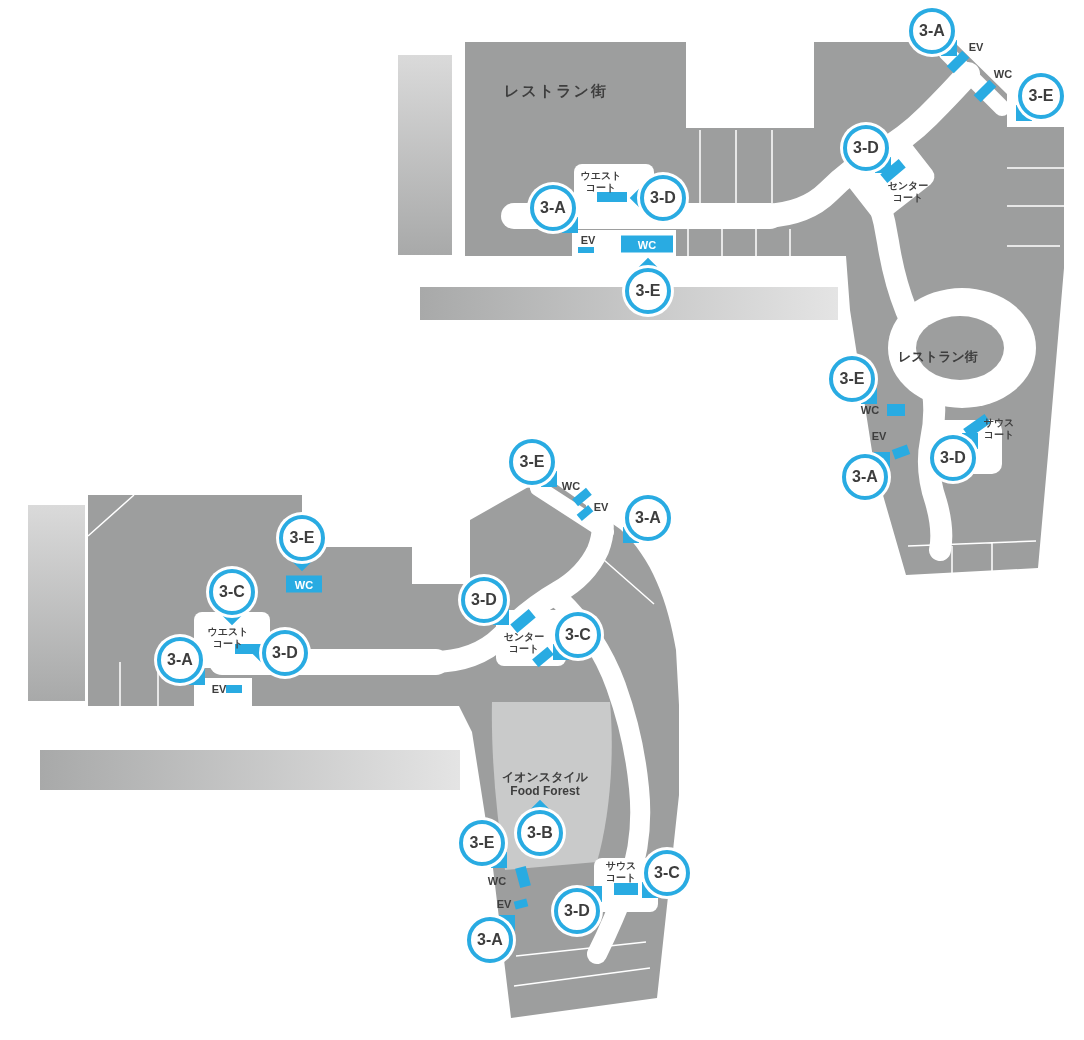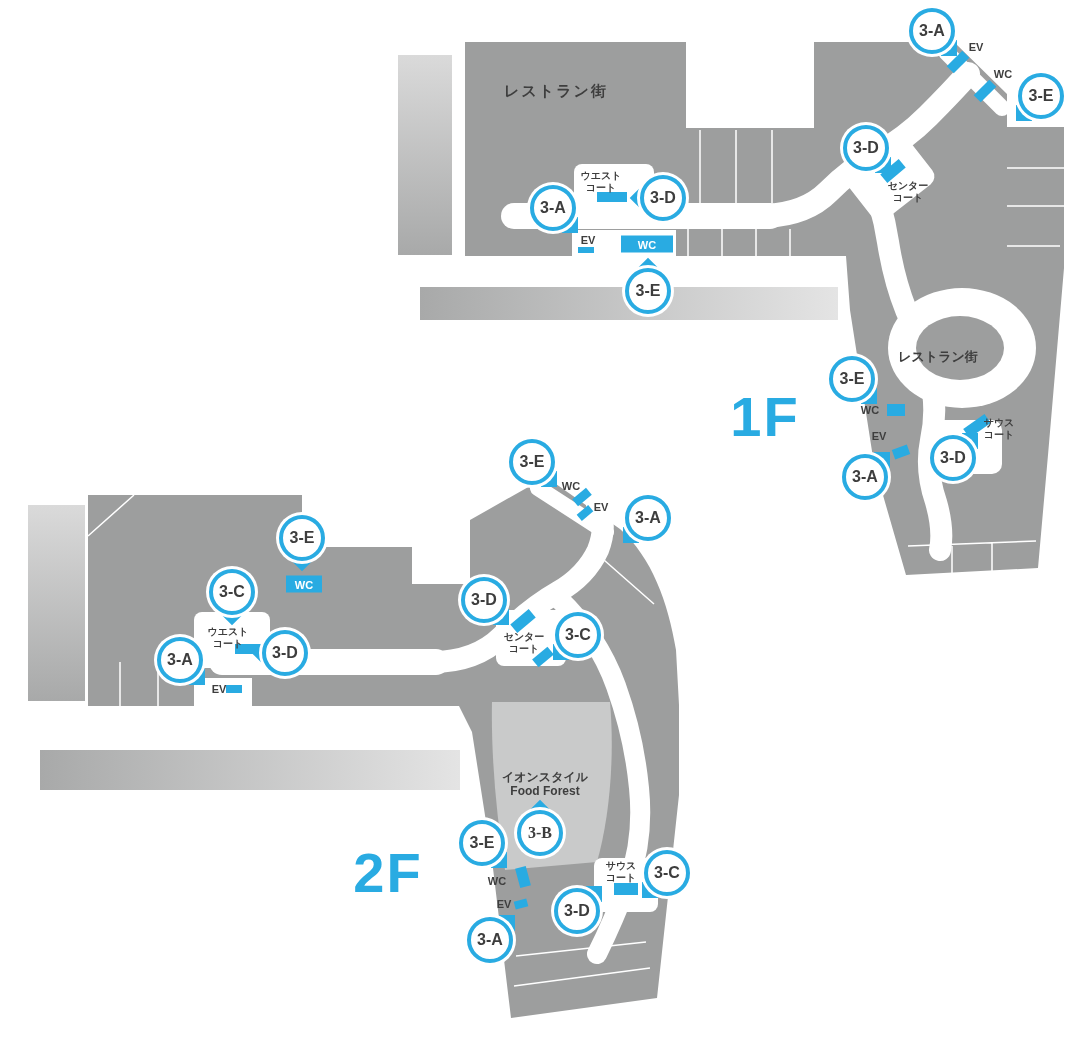--- a/index.html
+++ b/index.html
@@ -126,21 +126,20 @@
       <div class="maptext" style="left: 601px; top: 182px; font-size: 10px;">ウエスト
 コート</div>
       <div class="maptext" style="left: 908px; top: 192px; font-size: 10px;">センター
 コート</div>
       <div class="maptext" style="left: 588px; top: 241px; font-size: 11px;">EV</div>
       <div class="maptext" style="left: 938px; top: 321px; font-size: 13px; margin-top: 36px;">レストラン街</div>
       <div class="maptext" style="left: 870px; top: 411px; font-size: 11px;">WC</div>
       <div class="maptext" style="left: 879px; top: 437px; font-size: 11px;">EV</div>
       <div class="maptext" style="left: 999px; top: 429px; font-size: 10px;">サウス
 コート</div>
-      <div class="floorlabel" style="left: 765px; top: 416px;">1F</div>
       <div class="marker" style="left: 932px; top: 31px;">
     <span class="tail tail-br"></span>
     <span class="circle">3-A</span>
   </div>
       <div class="marker" style="left: 1041px; top: 96px;">
     <span class="tail tail-bl"></span>
     <span class="circle">3-E</span>
   </div>
       <div class="marker" style="left: 866px; top: 148px;">
     <span class="tail tail-br"></span>
@@ -186,21 +185,20 @@
       <div class="maptext" style="left: 504px; top: 905px; font-size: 11px;">EV</div>
       <div class="maptext" style="left: 219px; top: 690px; font-size: 11px;">EV</div>
       <div class="maptext" style="left: 228px; top: 638px; font-size: 10px;">ウエスト
 コート</div>
       <div class="maptext" style="left: 524px; top: 643px; font-size: 10px;">センター
 コート</div>
       <div class="maptext" style="left: 621px; top: 872px; font-size: 10px;">サウス
 コート</div>
       <div class="maptext" style="left: 545px; top: 784px; font-size: 12px;">イオンスタイル
 Food Forest</div>
-      <div class="floorlabel" style="left: 388px; top: 872px;">2F</div>
       <div class="marker" style="left: 532px; top: 462px;">
     <span class="tail tail-br"></span>
     <span class="circle">3-E</span>
   </div>
       <div class="marker" style="left: 648px; top: 518px;">
     <span class="tail tail-bl"></span>
     <span class="circle">3-A</span>
   </div>
       <div class="marker" style="left: 302px; top: 538px;">
     <span class="tail tail-b"></span>
@@ -219,21 +217,21 @@
     <span class="circle">3-C</span>
   </div>
       <div class="marker" style="left: 285px; top: 653px;">
     <span class="tail tail-l"></span>
     <span class="circle">3-D</span>
   </div>
       <div class="marker" style="left: 180px; top: 660px;">
     <span class="tail tail-br"></span>
     <span class="circle">3-A</span>
   </div>
-      <div class="marker" style="left: 540px; top: 833px; font-family: Liberation Serif, serif;">
+      <div class="marker" style="left: 540px; top: 833px;">
     <span class="tail tail-t"></span>
     <span class="circle">3-B</span>
   </div>
       <div class="marker" style="left: 482px; top: 843px;">
     <span class="tail tail-br"></span>
     <span class="circle">3-E</span>
   </div>
       <div class="marker" style="left: 667px; top: 873px;">
     <span class="tail tail-bl"></span>
     <span class="circle">3-C</span>

